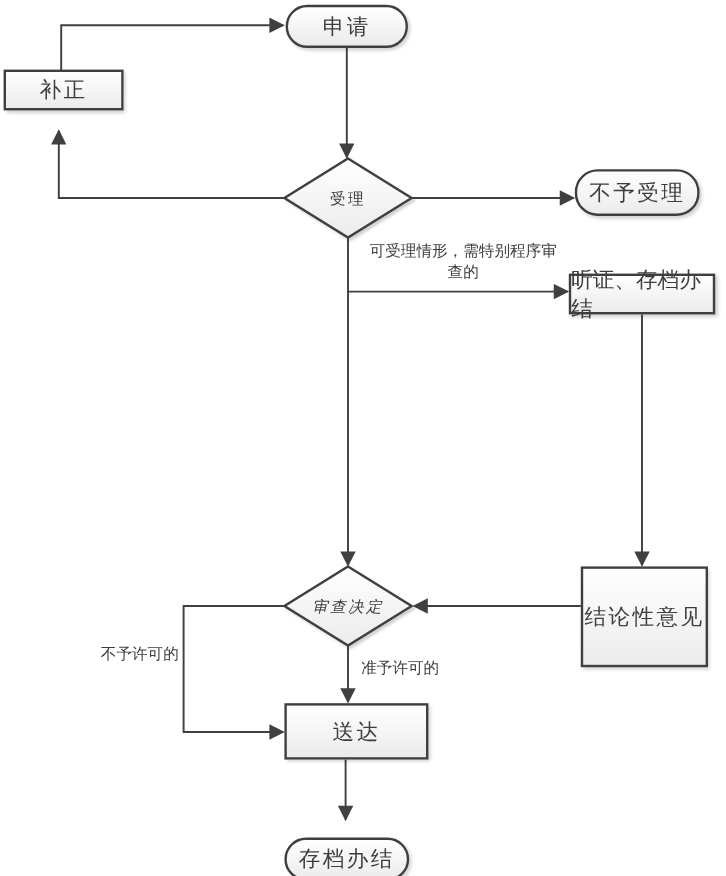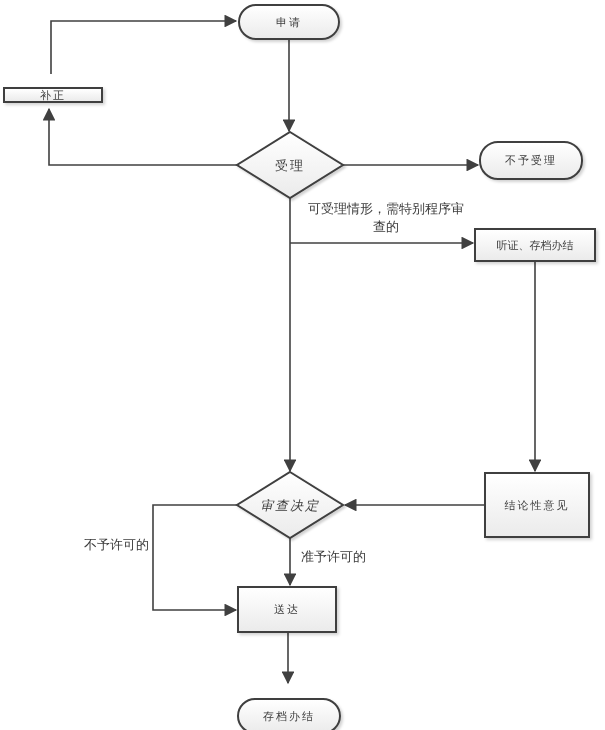--- a/index.html
+++ b/index.html
@@ -20,21 +20,21 @@
   .wires .arrowhead{fill:var(--line);stroke:none;}
   .wires .diamond{stroke:var(--node-border);stroke-width:2;}
   .grad-top{stop-color:var(--node-fill-top);}
   .grad-bottom{stop-color:var(--node-fill-bottom);}
   .node{
     position:absolute;box-sizing:border-box;
     border:2px solid var(--node-border);
     background:linear-gradient(to bottom,var(--node-fill-top),var(--node-fill-bottom));
     box-shadow:2px 2px 3px rgba(0,0,0,0.18);
     display:flex;align-items:center;justify-content:center;
-    font-size:11px;letter-spacing:2px;color:var(--text);
+    font-size:18px;letter-spacing:2px;color:var(--text);
   }
   .stadium{border-radius:19px;}
   .diamond-label{
     position:absolute;text-align:center;font-size:13px;letter-spacing:2px;color:var(--text);
   }
   .edge-label{
     position:absolute;font-size:13px;line-height:1.35;color:var(--text);
   }
   .edge-label.nowrap{white-space:nowrap;}
   .edge-label.center{text-align:center;}
@@ -69,33 +69,33 @@
     <polyline points="237,505 153,505 153,610 236,610" marker-end="url(#arrow)"></polyline>
     <polyline points="290,538 290,585" marker-end="url(#arrow)"></polyline>
     <polyline points="288,633 288,683" marker-end="url(#arrow)"></polyline>
 
     <polygon class="diamond" fill="url(#nodeGrad)" filter="url(#ds)" points="290,132 343,165 290,198 237,165"></polygon>
     <polygon class="diamond" fill="url(#nodeGrad)" filter="url(#ds)" points="290,472 343,505 290,538 237,505"></polygon>
   </svg>
 
   <div class="node stadium" style="left:238px;top:4px;width:102px;height:36px;">申请</div>
 
-  <div class="node" style="left:3px;top:87px;width:100px;height:16px;">补正</div>
+  <div class="node" style="left:3px;top:58px;width:100px;height:34px;">补正</div>
 
   <div class="diamond-label" style="left:250px;top:157px;width:80px;">受理</div>
 
   <div class="node stadium" style="left:479px;top:141px;width:104px;height:39px;text-align:center;">不予受理</div>
 
   <div class="node" style="left:474px;top:228px;width:122px;height:34px;letter-spacing:0;">听证、存档办结</div>
 
   <div class="diamond-label" style="left:238px;top:497px;width:104px;font-style:italic;">审查决定</div>
 
-  <div class="node" style="left:484px;top:472px;width:106px;height:66px;">结论性意见</div>
+  <div class="node" style="left:484px;top:472px;width:106px;height:84px;">结论性意见</div>
 
-  <div class="node" style="left:237px;top:586px;width:100px;height:47px;">送达</div>
+  <div class="node" style="left:237px;top:586px;width:120px;height:47px;">送达</div>
 
   <div class="node stadium" style="left:237px;top:684px;width:104px;height:36px;margin-top:14px;">存档办结</div>
 
 
 
   <div class="edge-label center" style="left:306px;top:200px;width:160px;">可受理情形，需特别程序审查的</div>
 
   <div class="edge-label nowrap" style="left:84px;top:536px;">不予许可的</div>
 
   <div class="edge-label nowrap" style="left:301px;top:548px;">准予许可的</div>

